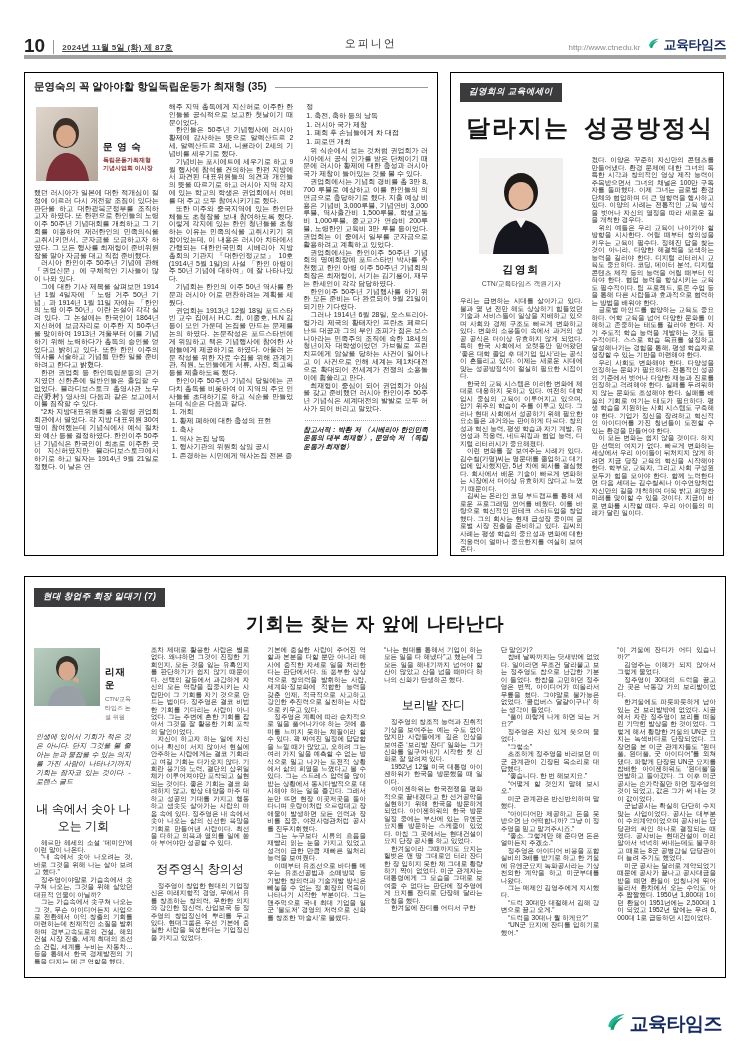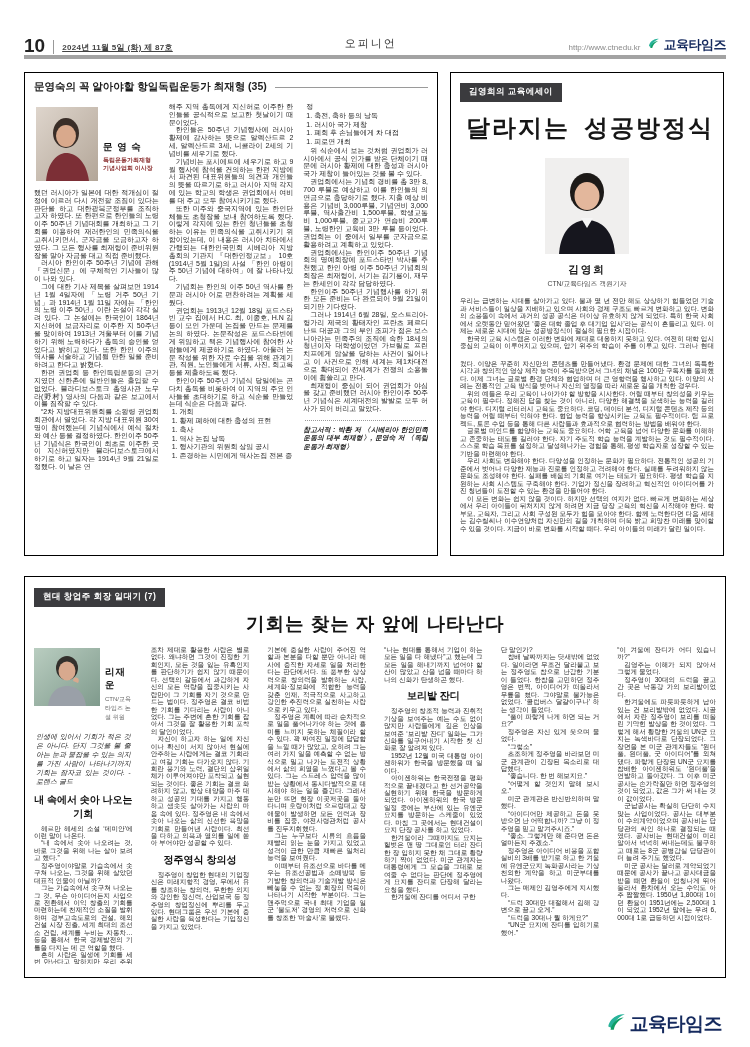--- a/index.html
+++ b/index.html
@@ -21,26 +21,26 @@
   .hdr-right { display:flex; align-items:flex-end; gap:7px; padding-bottom:1px; }
   .hdr-url { font-size:8px; color:#8a8a8a; padding-bottom:2px; }
   .logo { display:flex; align-items:center; gap:3px; }
   .logo-text { font-weight:bold; color:#152a5e; letter-spacing:-.5px; }
   .logo-sm .logo-text { font-size:13px; }
   .logo-lg .logo-text { font-size:19px; }
 
   
   .box { border:1px solid #000000; background:#fff; overflow:hidden; }
   .kicker-box { display:inline-block; background:#3b3b3e; color:#fff;
-    font-size:8.5px; font-weight:bold; padding:3px 9px 4px 9px; letter-spacing:.5px; }
+    font-size:8.5px; font-weight:bold; padding:3px 9px 4px 9px; letter-spacing:.5px;font-style:italic; }
   p.t { font-size:7px; line-height:1.12; text-align:justify; text-indent:7px;
         color:#222; word-break:break-all; }
   p.t.noind { text-indent:0; }
   p.li { font-size:7px; line-height:1.25; color:#222; text-indent:3px; word-break:break-all; }
-  .sub { font-size:10px; font-weight:bold; text-align:center; margin:6px 0 4px 0; color:#111; }
+  .sub { font-size:12px; font-weight:normal; text-align:center; margin:14px 0 4px 0; color:#111; }
   .cols { display:flex; }
   .col { overflow:hidden; }
 
   
   .a1 { width:414px; height:484px; padding:7px 9px 9px 9px; }
   .a1-kickrow { display:flex; align-items:center; gap:8px; margin-bottom:9px; }
   .a1-kick { font-size:10.5px; font-weight:bold; color:#1d1d1d; white-space:nowrap; }
   .a1-kickrow .rule { flex:1; height:1px; background:#9a9a9a; }
   .a1 .cols { gap:10px; height:432px; }
   .a1 .col { flex:1; }
@@ -49,21 +49,21 @@
   .a1-byline { padding-top:26px; }
   .a1-name { font-size:9.5px; font-weight:bold; color:#111; letter-spacing:1px; }
   .a1-role { font-size:6px; color:#8a2f2f; font-weight:bold; line-height:1.3; margin-top:3px; }
   .dotted-sep { border-top:1px dotted #999; margin:7px 2px 5px 2px; }
   .ref { font-size:6.8px; font-weight:bold; font-style:italic; line-height:1.25; color:#222; text-align:justify; word-break:break-all; }
 
   
   .a2 { width:274px; height:484px; padding:7px 9px 9px 9px; }
   .a2-title { font-family:"Liberation Serif","DejaVu Serif",serif; font-size:24px; font-weight:bold;
     text-align:right; color:#161616; letter-spacing:2px; word-spacing:6px; margin:10px 0 12px 0; }
-  .a2 .cols { gap:9px; height:398px;flex-direction:column; }
+  .a2 .cols { gap:9px; height:398px; }
   .a2 .col { flex:1; }
   .a2 p.t { font-size:6.6px; line-height:1.14; }
   .a2-photo-blk { text-align:center; margin:2px 0 8px 0; }
   .a2-photo { width:84px; height:96px; display:inline-block; }
   .a2-name { font-size:10.5px; font-weight:bold; letter-spacing:2px; color:#111; margin-top:5px; }
   .a2-role { font-size:6.8px; color:#444; margin-top:2px; margin-bottom:6px; }
 
   
   .a3 { width:702px; height:402px; margin-top:20px; padding:8px 9px 9px 9px; }
   .a3-kickrow { margin-bottom:4px; }

